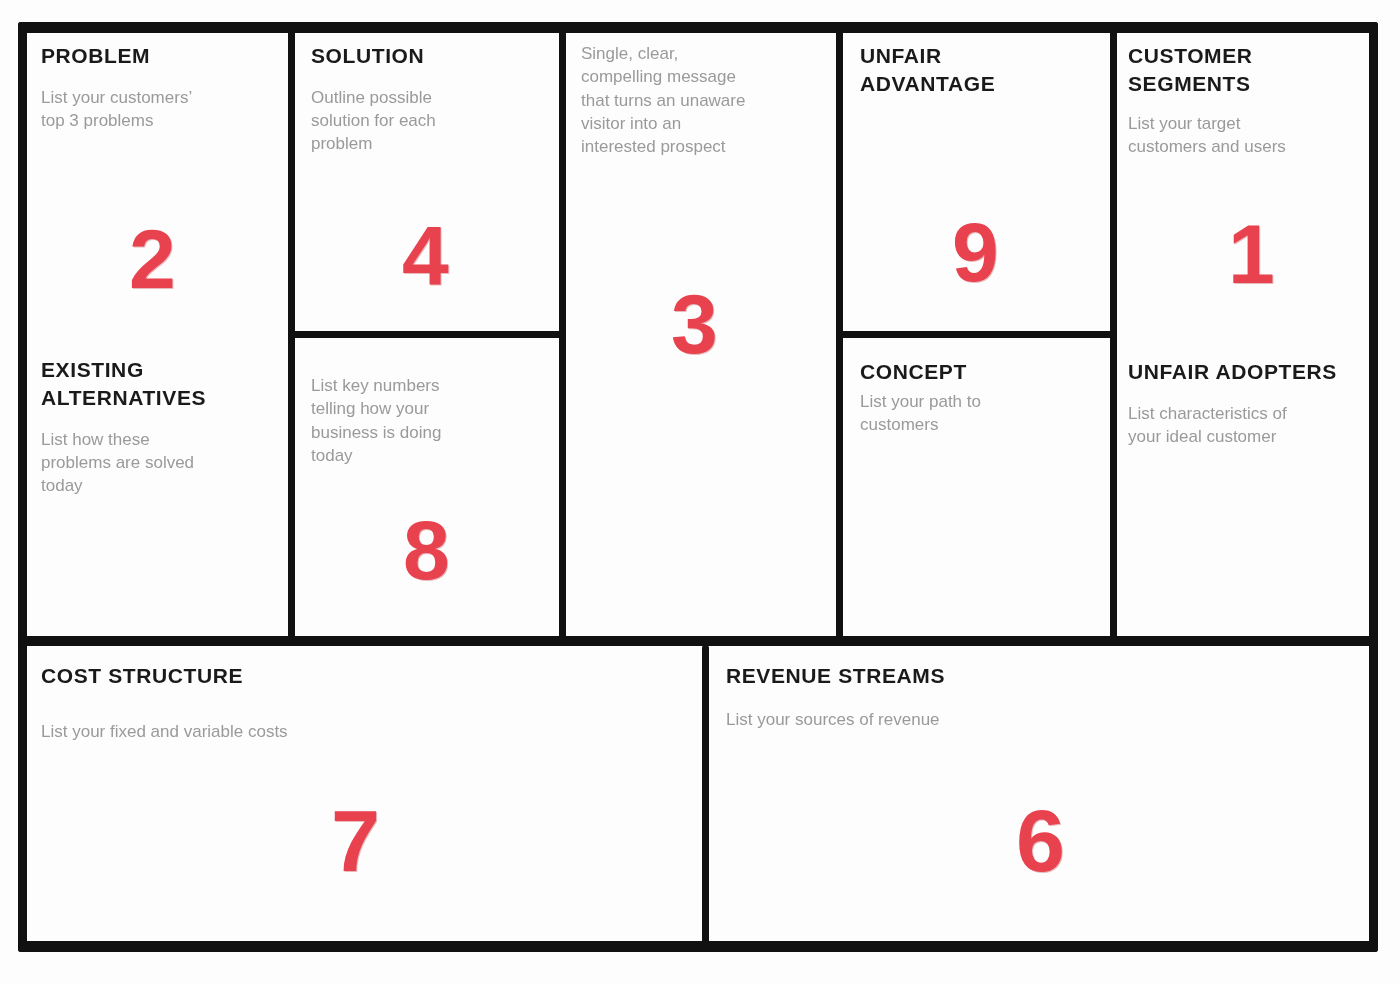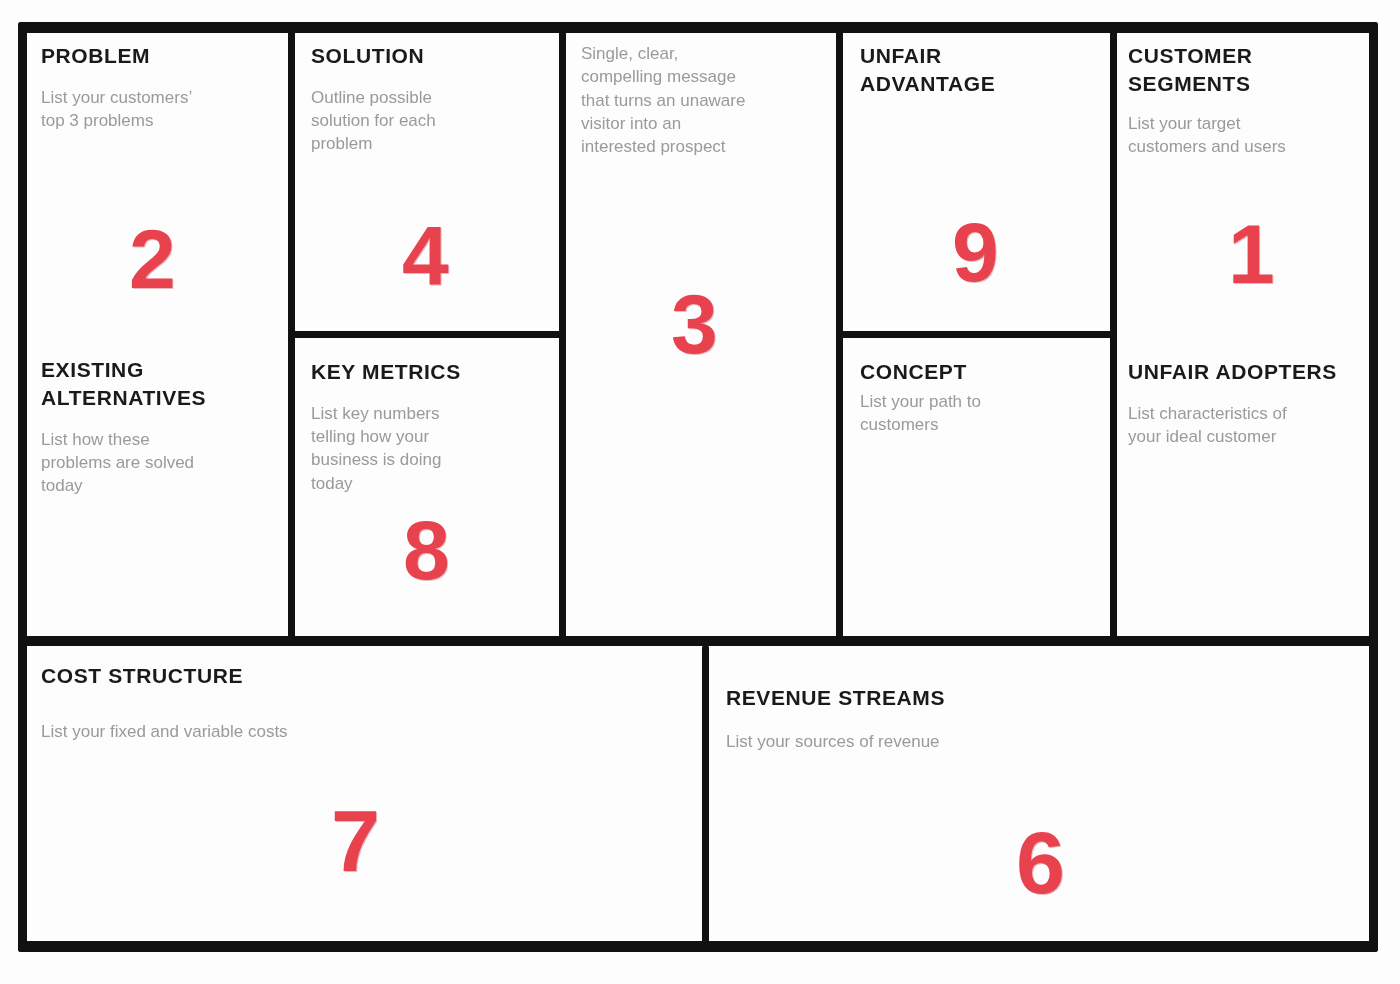--- a/index.html
+++ b/index.html
@@ -96,21 +96,20 @@
 
   <div class="cell" style="left:311px;top:42px;width:235px;height:280px;">
     <div class="title">SOLUTION</div>
     <div class="desc" style="margin-top:16px;">Outline possible
 solution for each
 problem</div>
     <div class="num" style="left:91px;top:172px;">4</div>
   </div>
 
   <div class="cell" style="left:311px;top:358px;width:235px;height:275px;">
-    <div class="title">KEY METRICS</div>
     <div class="desc" style="margin-top:16px;">List key numbers
 telling how your
 business is doing
 today</div>
     <div class="num" style="left:92px;top:150px;">8</div>
   </div>
 
   <div class="cell" style="left:581px;top:42px;width:252px;height:300px;">
     <div class="desc" style="">Single, clear,
 compelling message
@@ -148,19 +147,19 @@
 your ideal customer</div>
     <div class="num" style="left:100px;top:160px;"></div>
   </div>
 
   <div class="cell" style="left:41px;top:662px;width:640px;height:275px;">
     <div class="title">COST STRUCTURE</div>
     <div class="desc" style="margin-top:30px;">List your fixed and variable costs</div>
     <div class="num" style="left:290px;top:135px;font-size:88px;">7</div>
   </div>
 
-  <div class="cell" style="left:726px;top:684px;width:640px;height:275px;">
+  <div class="cell" style="left:726px;top:662px;width:640px;height:275px;">
     <div class="title">REVENUE STREAMS</div>
     <div class="desc" style="margin-top:18px;">List your sources of revenue</div>
     <div class="num" style="left:290px;top:135px;font-size:88px;">6</div>
   </div>
 
 </div>
 
 </body></html>

